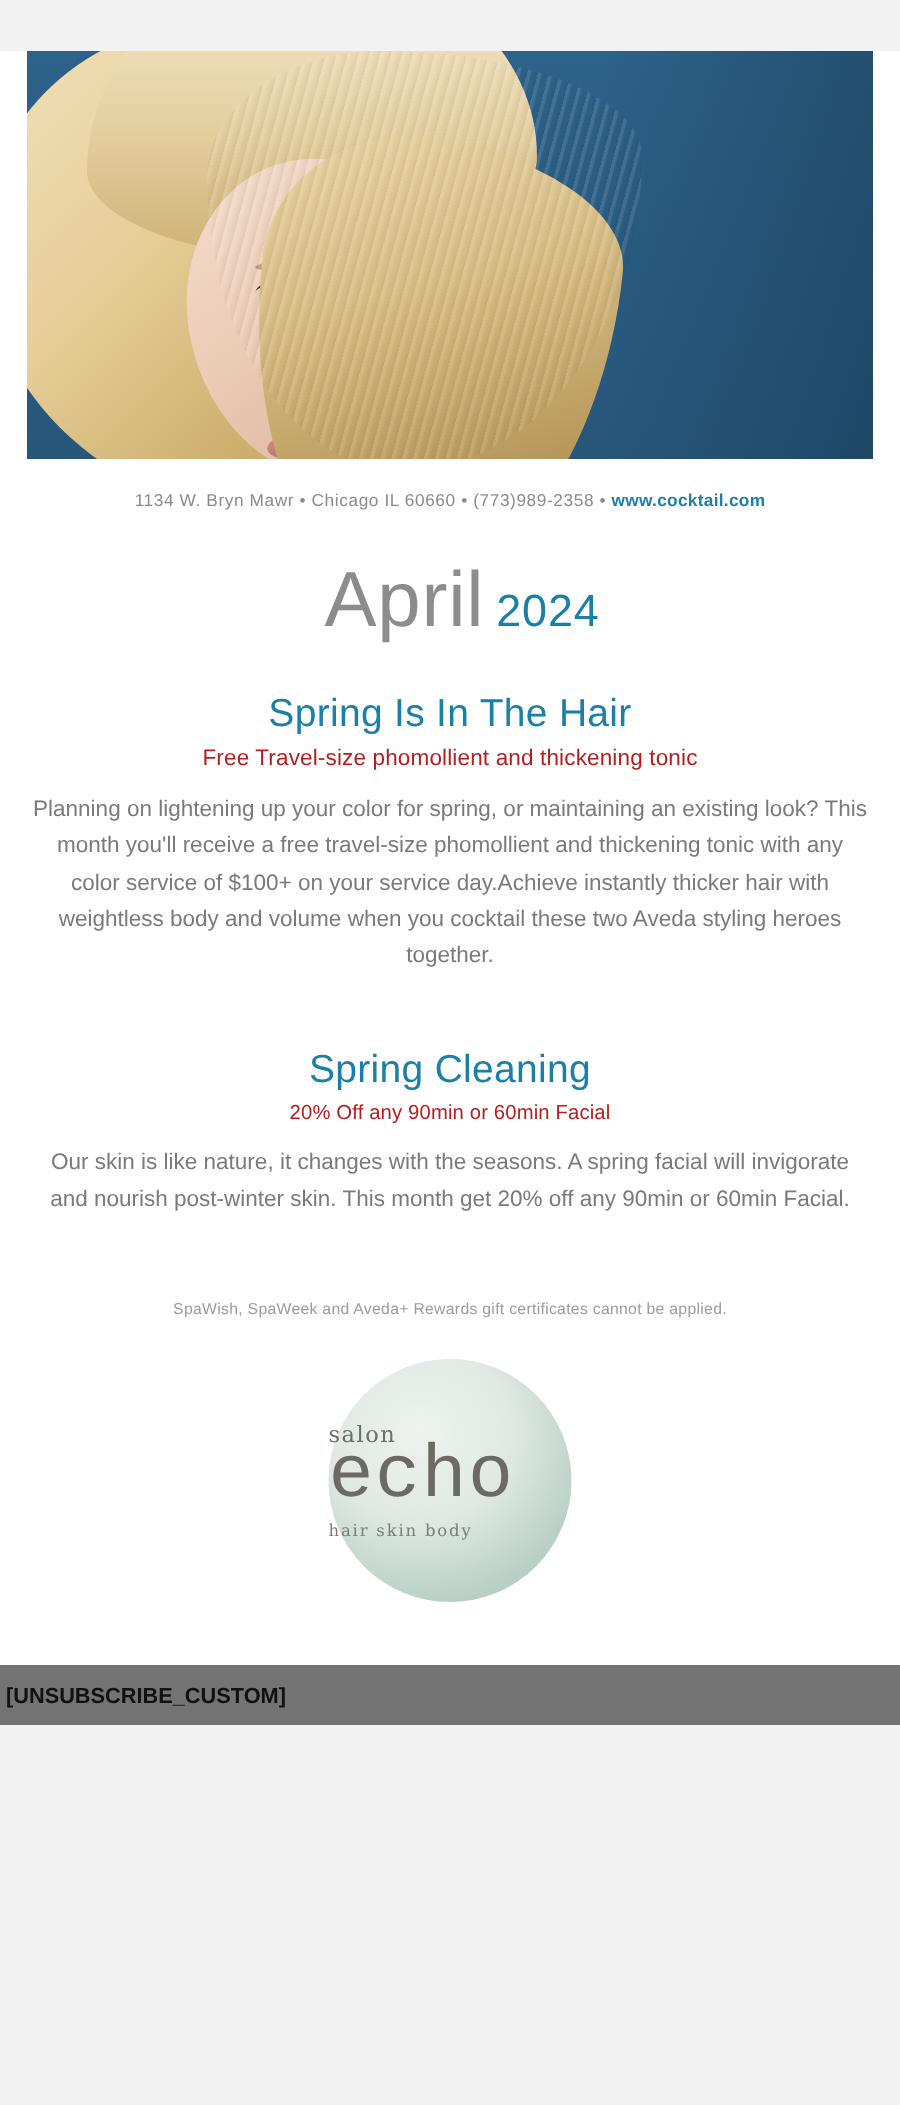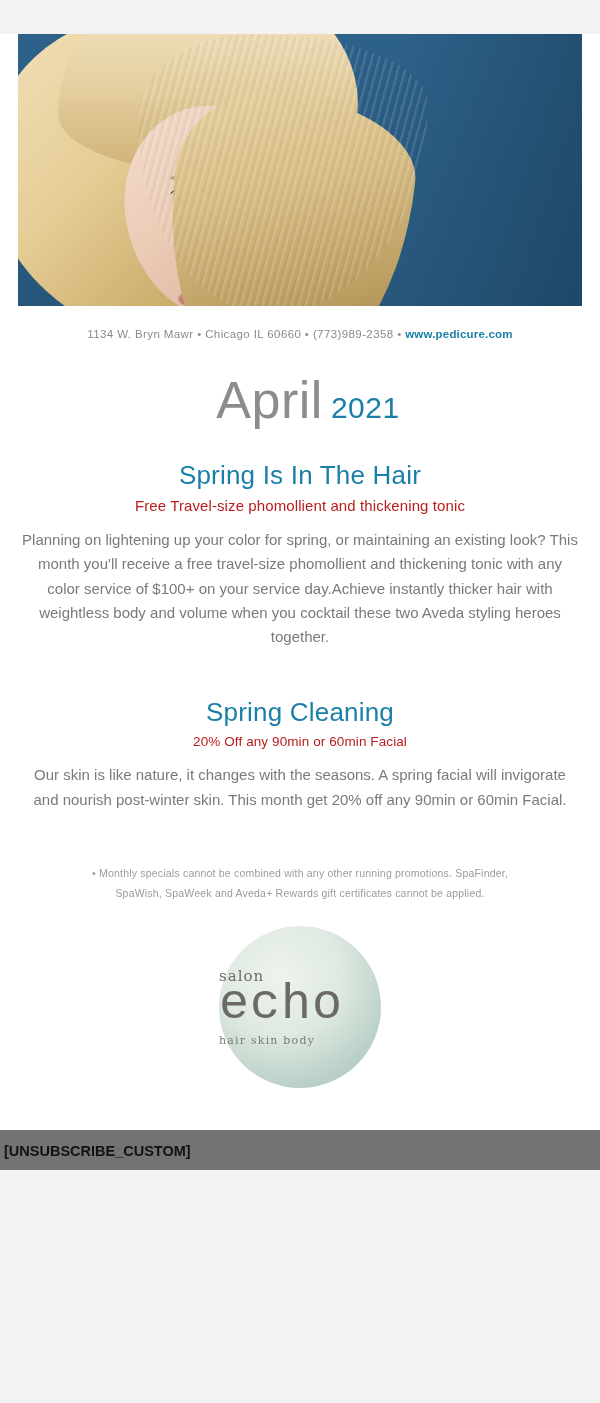--- a/index.html
+++ b/index.html
@@ -294,46 +294,45 @@
     <div class="eye-lash"></div>
     <div class="nose"></div>
     <div class="lips"></div>
     <div class="hair-fall"></div>
     <div class="hair-strands"></div>
     <div class="shadow-right"></div>
   </div>
 
   <div class="address-bar">
     <span>1134 W. Bryn Mawr • Chicago IL 60660 • (773)989-2358 •</span>
-    <a href="#">www.pedicure.com</a>
+    <a href="#">www.cocktail.com</a>
   </div>
 
   <div class="month-line">
-    <span class="month">April</span><span class="year">2021</span>
+    <span class="month">April</span><span class="year">2024</span>
   </div>
 
   <div class="section">
     <h2 class="sec-title">Spring Is In The Hair</h2>
     <div class="sec-sub">Free Travel-size phomollient and thickening tonic</div>
     <p class="sec-body">Planning on lightening up your color for spring, or maintaining an existing look? This month you'll receive a free travel-size phomollient and thickening tonic with any color service of $100+ on your service day.Achieve instantly thicker hair with weightless body and volume when you cocktail these two Aveda styling heroes together.</p>
   </div>
 
   <div class="spacer-lg"></div>
 
   <div class="section">
     <h2 class="sec-title">Spring Cleaning</h2>
     <div class="sec-sub small">20% Off any 90min or 60min Facial</div>
     <p class="sec-body narrow">Our skin is like nature, it changes with the seasons. A spring facial will invigorate and nourish post-winter skin. This month get 20% off any 90min or 60min Facial.</p>
   </div>
 
   <div class="spacer-lg"></div>
 
 
   <div class="disclaimer">
-    <div>• Monthly specials cannot be combined with any other running promotions. SpaFinder,</div>
     <div>SpaWish, SpaWeek and Aveda+ Rewards gift certificates cannot be applied.</div>
   </div>
 
   <div class="logo-wrap">
     <div class="logo">
       <div class="logo-salon">salon</div>
       <div class="logo-echo">echo</div>
       <div class="logo-tag">hair  skin  body</div>
     </div>
   </div>

